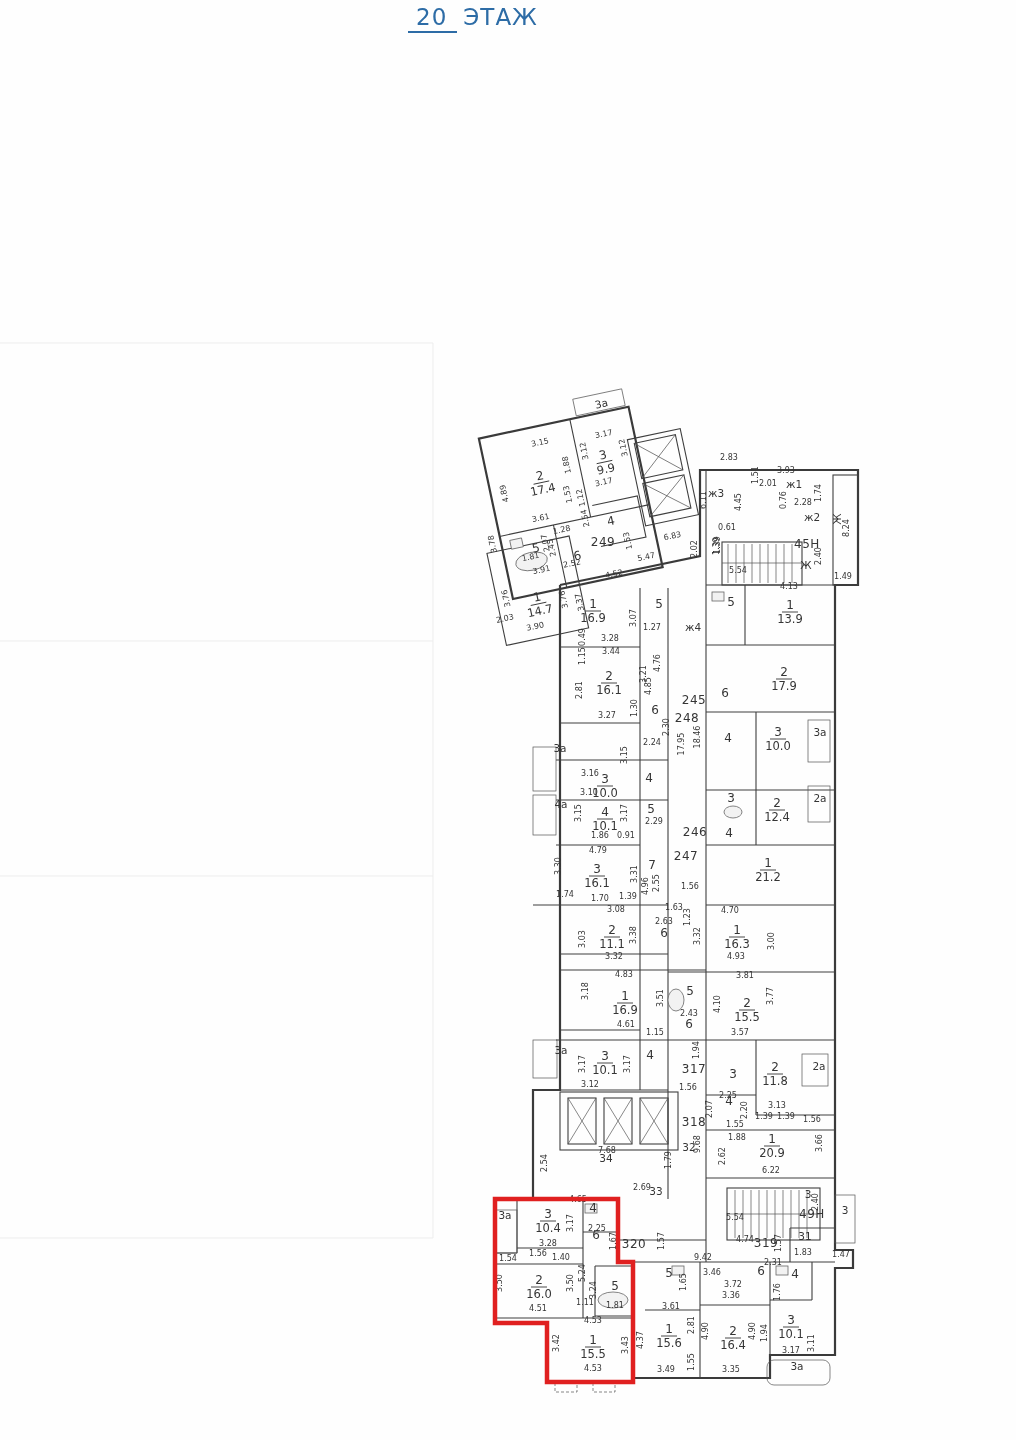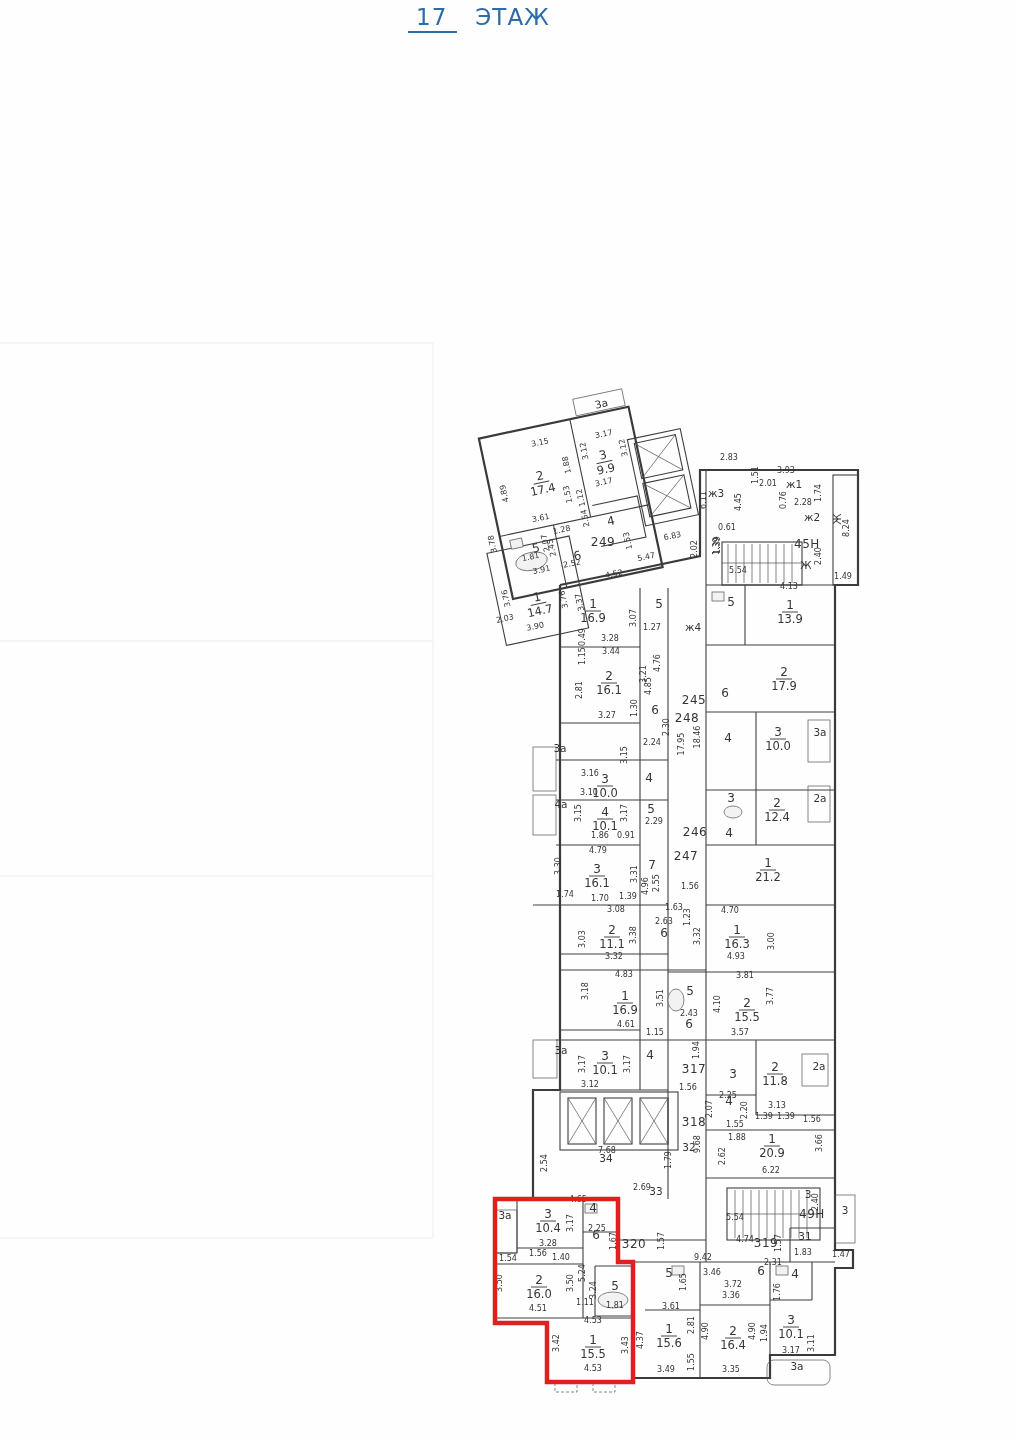--- a/index.html
+++ b/index.html
@@ -1,42 +1,42 @@
 <!DOCTYPE html>
 <html><head>
 <meta charset="utf-8">
 <style>
   html,body{margin:0;padding:0;background:#ffffff;}
   #page{position:relative;width:1016px;height:1440px;background:#fefefe;overflow:hidden;
         font-family:"DejaVu Sans", sans-serif;}
   #title{position:absolute;left:408px;top:4px;font-size:23px;letter-spacing:1px;
          color:#2d6ca6;font-weight:400;}
   #title .num{border-bottom:2px solid #2d6ca6;padding:0 10px 1px 8px;}
-  #title .word{margin-left:18px;}
+  #title .word{margin-left:6px;}
   svg{position:absolute;left:0;top:0;}
   svg text{font-family:"DejaVu Sans", sans-serif;fill:#353535;}
   .dim{font-size:8px;}
   .room-n{font-size:12px;}
   .room-a{font-size:11.5px;}
   .cell{font-size:12px;}
   .zone{font-size:10.5px;}
   .apt{font-size:12px;letter-spacing:0.5px;}
   .w2{stroke:#3a3a3a;stroke-width:2.2;fill:none;}
   .w1{stroke:#3f3f3f;stroke-width:1.1;fill:none;}
   .thin{stroke:#555;stroke-width:0.7;fill:none;}
   .fix{stroke:#666;stroke-width:0.8;fill:#f2f2f2;}
   .scan{stroke:#ededed;stroke-width:1;fill:none;}
   .redline{stroke:#e02020;stroke-width:4.5;fill:none;stroke-linejoin:miter;}
 </style>
 </head>
 <body>
 
 <div id="page">
 
-  <div id="title"><span class="num">17</span><span class="word">ЭТАЖ</span></div>
+  <div id="title"><span class="num">20</span><span class="word">ЭТАЖ</span></div>
 
   <svg width="1016" height="1440" viewBox="0 0 1016 1440">
 
     <g>
       <path class="scan" d="M0,343 H433 M0,641 H433 M0,876 H433 M0,1238 H433 M433,343 V1238"></path>
     </g>
 
     <g>
 
       <path class="w2" d="M560,585 V1090 H533 V1199 H495 V1323 H547 V1382 H633 V1378 H770 V1355 H835 V1268 H853 V1250 H835 V585 H858 V470 H700 V556 L648,567 L560,585"></path>

